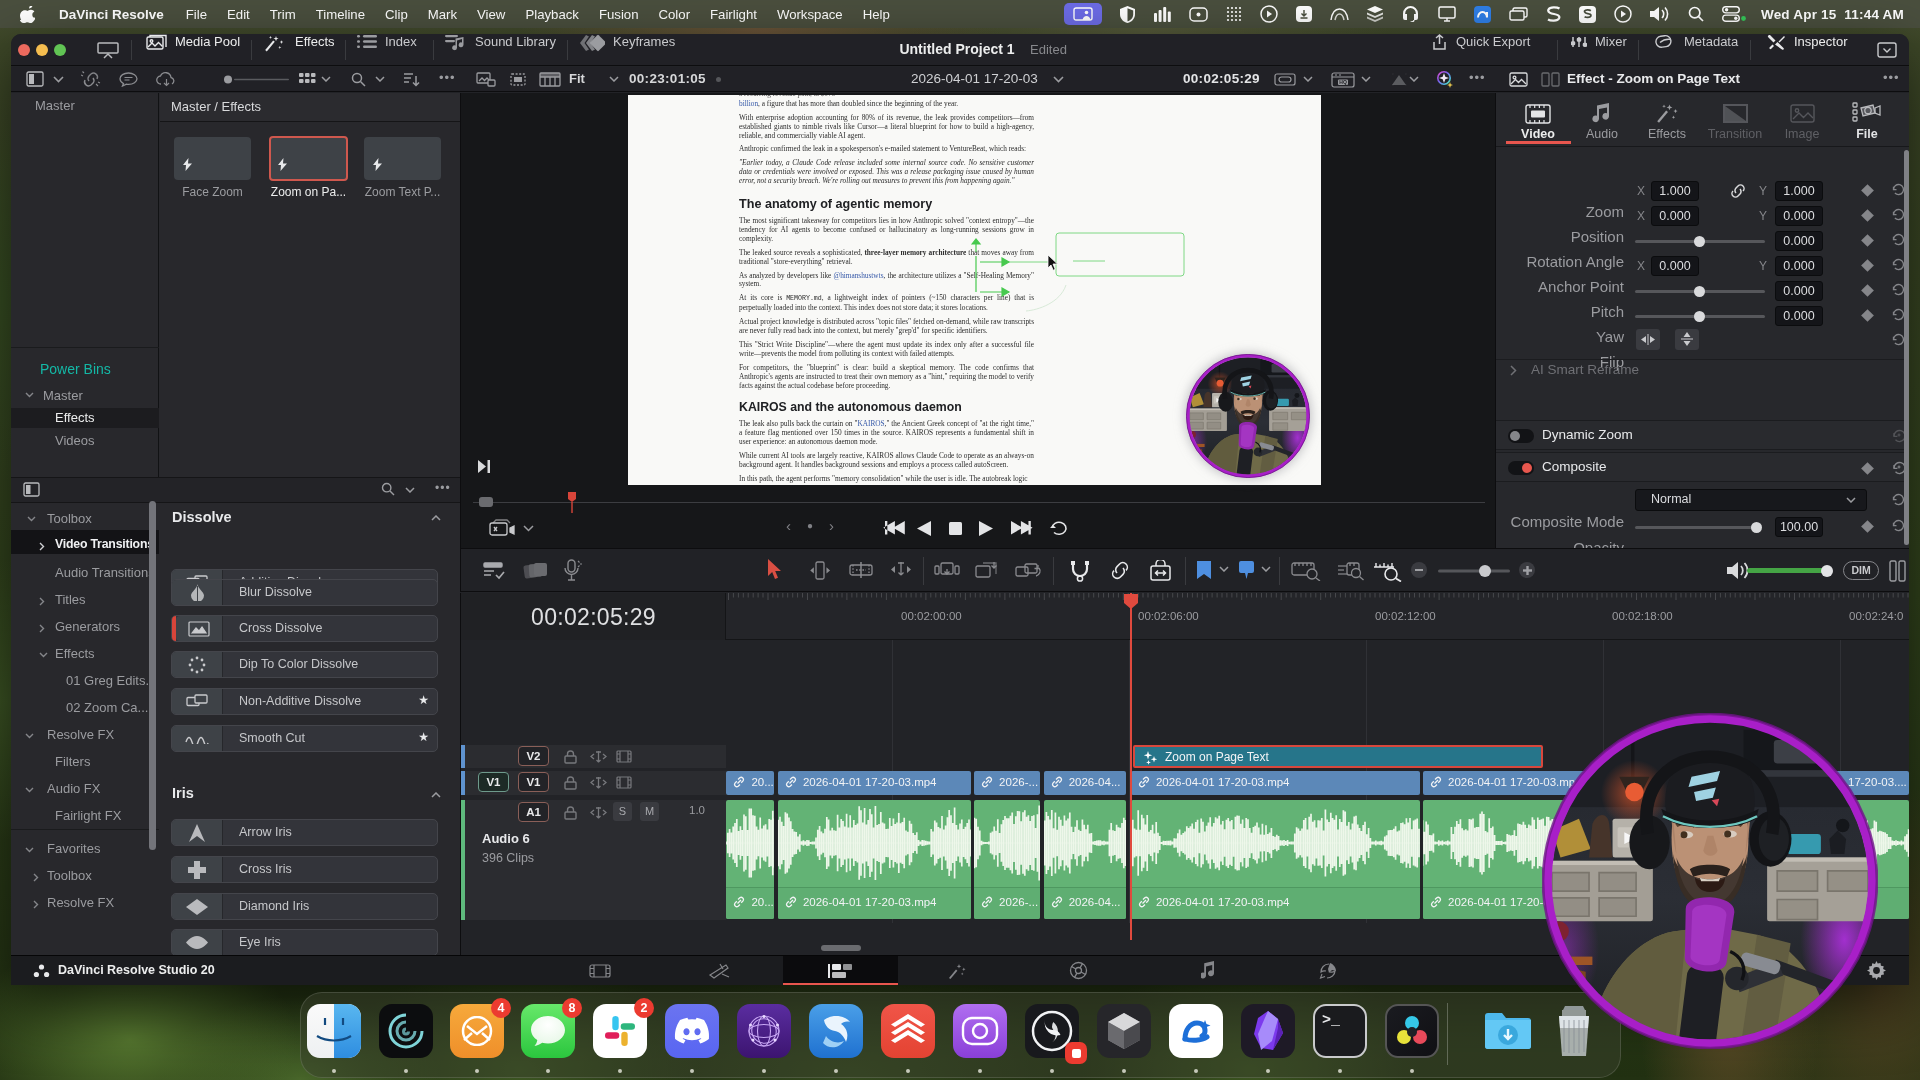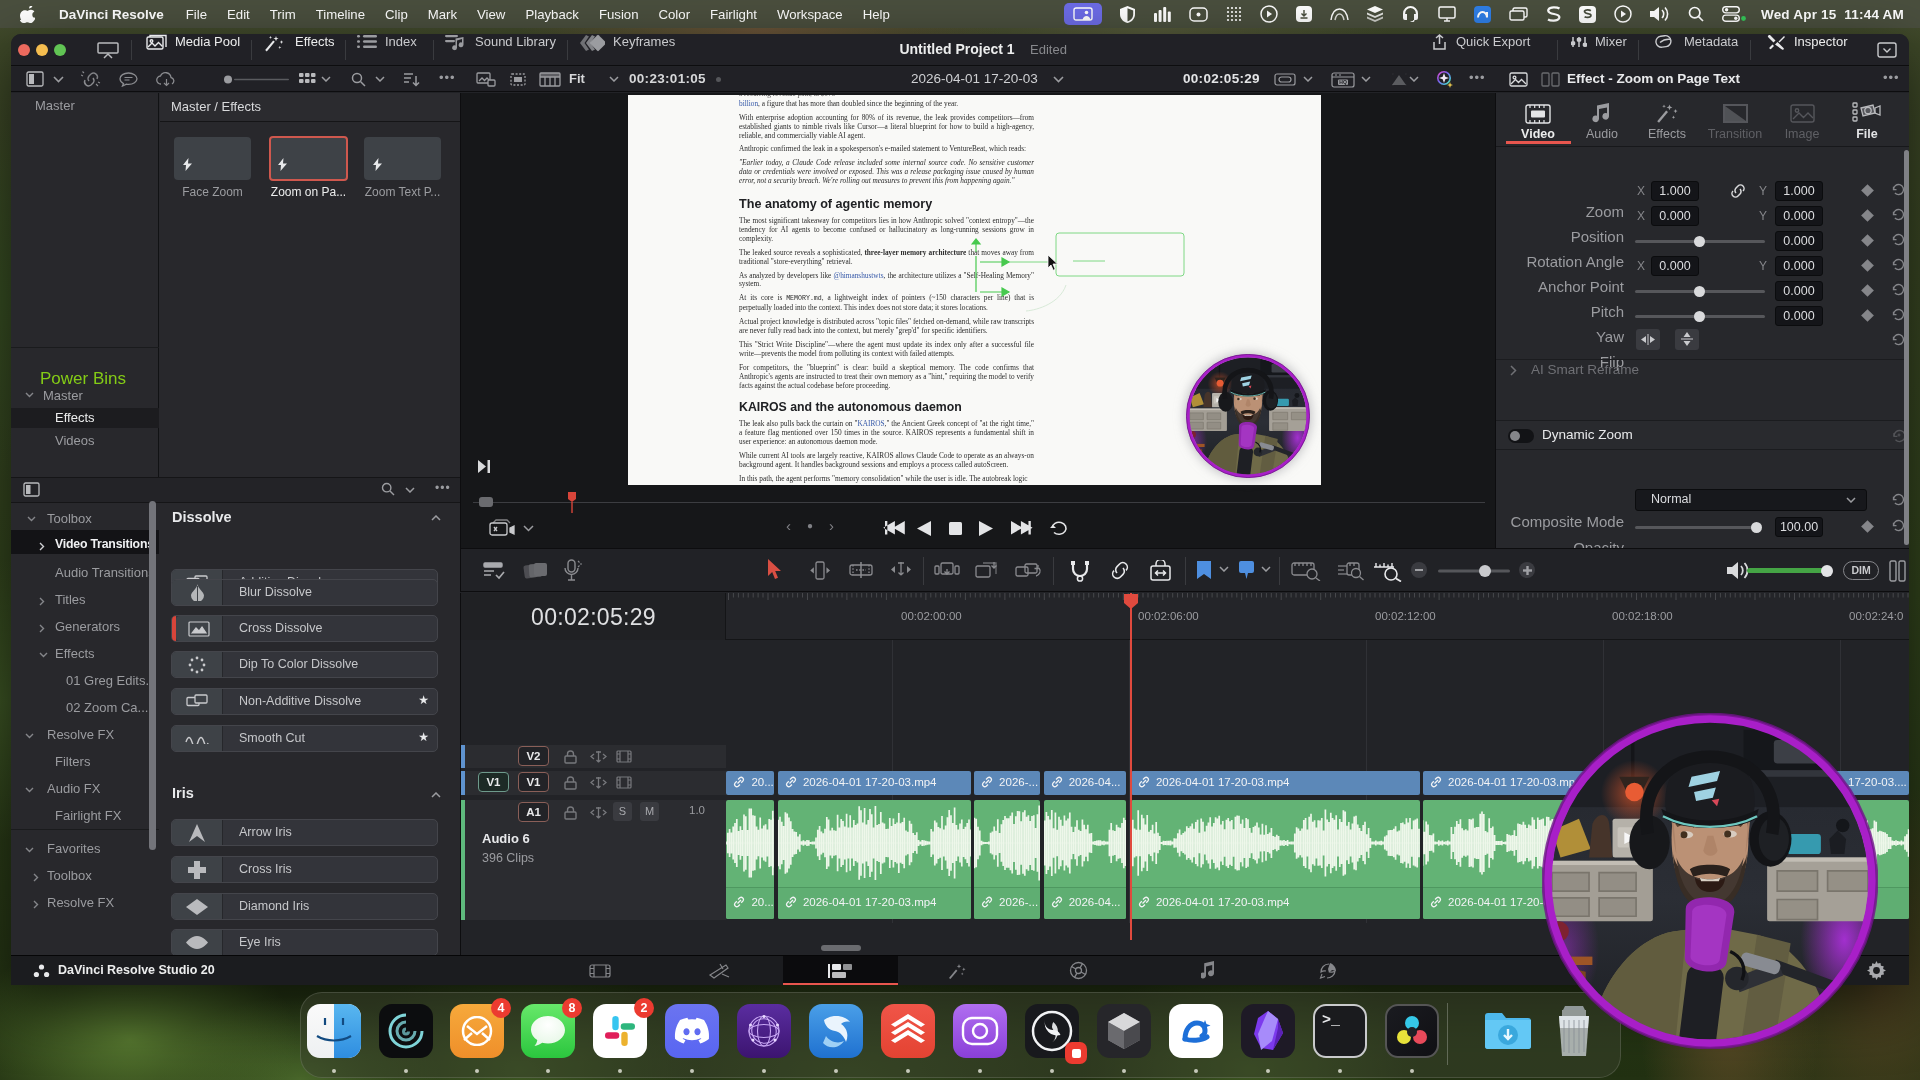--- a/index.html
+++ b/index.html
@@ -451,21 +451,21 @@
         <rect x="11" y="1" width="7" height="13" rx="1"></rect>
       </svg>
     <div class="abs" style="left:1556px;top:4px;color:#e9eaec;font-size:13.5px;font-weight:bold;">Effect - Zoom on Page Text</div>
     <div class="abs grey" style="left:1872px;top:3px;font-size:13px;letter-spacing:1px;">•••</div>
   </div>
   <div id="mediapool">
 
     <div class="abs" style="left:0;top:0;width:148px;height:410px;background:#28282c;border-right:1px solid #111214;"></div>
     <div class="abs grey" style="left:24px;top:5px;font-size:13px;">Master</div>
     <div class="abs" style="left:0;top:254px;width:148px;height:1px;background:#1a1b1d;"></div>
-    <div class="abs" style="left:29px;top:276px;font-size:17px;color:#84cc16;">Power Bins</div>
+    <div class="abs" style="left:29px;top:268px;font-size:14px;color:#14b8a6;">Power Bins</div>
     <svg class="abs" style="left:14px;top:299px" width="9" height="6" viewBox="0 0 9 6" fill="none" stroke="#85868a" stroke-width="1.4">
         <path d="M1 1l3.5 3.5L8 1"></path>
       </svg>
     <div class="abs grey" style="left:32px;top:295px;font-size:13px;">Master</div>
     <div class="abs" style="left:0;top:315px;width:148px;height:20px;background:#1c1c1f;"></div>
     <div class="abs" style="left:44px;top:317px;font-size:13px;color:#eceded;">Effects</div>
     <div class="abs grey" style="left:44px;top:340px;font-size:13px;">Videos</div>
 
     <div class="abs" style="left:149px;top:0;width:300px;height:29px;background:#2b2b2f;border-bottom:1px solid #151517;"></div>
     <div class="abs" style="left:160px;top:6px;font-size:13px;color:#d9dadc;">Master / Effects</div>
@@ -915,20 +915,32 @@
           <div class="knob"></div>
         </div>
         <span class="stitle">Dynamic Zoom</span>
         <svg class="ireset" style="top:7px;opacity:.45" width="16" height="16" viewBox="0 0 16 16" fill="none" stroke="#85868a" stroke-width="1.3">
           <path d="M3 8a5.5 5.5 0 1 1 1.5 3.8"></path>
           <path d="M3 5v3.4h3.4"></path>
           <path d="M8 5.5v3M6.5 7h3" stroke-width="1.1"></path>
         </svg>
       </div>
 
+    <div class="isection" style="top:359px;">
+        <div class="itoggle on" style="top:8px;">
+          <div class="knob"></div>
+        </div>
+        <span class="stitle">Composite</span>
+        <span class="idiamond" style="top:11px;"></span>
+        <svg class="ireset" style="top:7px;" width="16" height="16" viewBox="0 0 16 16" fill="none" stroke="#85868a" stroke-width="1.3">
+          <path d="M3 8a5.5 5.5 0 1 1 1.5 3.8"></path>
+          <path d="M3 5v3.4h3.4"></path>
+          <path d="M8 5.5v3M6.5 7h3" stroke-width="1.1"></path>
+        </svg>
+      </div>
     <div class="irow" style="top:396px;">
         <span class="ilabel">Composite Mode</span>
       <div class="abs" style="left:139px;top:0px;width:232px;height:22px;background:#17181c;border:1px solid #0b0c0e;border-radius:3px;"></div>
       <div class="abs" style="left:155px;top:3px;font-size:12.5px;color:#dcdde0;">Normal</div>
       <svg class="abs" style="left:350px;top:8px" width="10" height="6" viewBox="0 0 10 6" fill="none" stroke="#9b9ca0" stroke-width="1.5">
           <path d="M1 1l4 4 4-4"></path>
         </svg>
       <svg class="ireset" width="15" height="15" viewBox="0 0 15 15" fill="none" stroke="#85868a" stroke-width="1.3">
           <path d="M2.5 7.5a5 5 0 1 1 1.4 3.5"></path>
           <path d="M2.5 4.7v3h3"></path>
@@ -1429,20 +1441,26 @@
         <div class="clip" style="left:1362px;top:178px;width:85.5px;height:24px;background:#5c88b8;">
           <span class="cliplabel" style="top:5px;">
             <svg width="12" height="12" viewBox="0 0 12 12" fill="none" stroke="#f2f3f5" stroke-width="1.3">
               <path d="M4.5 7.5L8 4M5 3.5l1.8-1.8a2.3 2.3 0 0 1 3.2 3.2L8.2 6.7M7 8.5L5.2 10.3a2.3 2.3 0 0 1-3.2-3.2L3.8 5.3"></path>
             </svg>
             <span>17-20-03....</span>
           </span>
         </div>
       </div>
 
+    <div class="clip" style="left:672px;top:152px;width:410px;height:23px;background:#26758a;border:2px solid #d8473c;border-radius:2px;">
+      <svg style="position:absolute;left:8px;top:4px" width="15" height="14" viewBox="0 0 15 14" fill="#fff">
+          <path d="M5 0l1 3.2L9.2 4.2 6 5.2 5 8.4 4 5.2.8 4.2 4 3.2zM11 5l.8 2.4 2.4.8-2.4.8-.8 2.4-.8-2.4-2.4-.8 2.4-.8zM5.5 9l.6 1.8 1.8.6-1.8.6-.6 1.8-.6-1.8-1.8-.6 1.8-.6z"></path>
+        </svg>
+      <span style="position:absolute;left:30px;top:3px;font-size:12px;color:#f2f3f5;white-space:nowrap;">Zoom on Page Text</span>
+    </div>
 
     <div id="a1clips">
         <div class="clip" style="left:265.4px;top:207px;width:47.9px;height:119px;background:#63b375;">
 <div style="position:absolute;left:0;top:0;width:47.9px;height:87px;overflow:hidden;">
             <svg style="position:absolute;left:-0.4px;top:3px" width="1200" height="80" viewBox="0 0 1200 80">
               <path d="M0 40h1200" stroke="#eef7ea" stroke-width="1" opacity=".65"></path>
               <path d="M0.0 38.5V41.5M1.8 29.8V50.2M3.6 26.0V54.0M5.4 29.6V50.4M7.2 23.4V56.6M9.0 20.1V59.9M10.8 15.9V64.1M12.6 28.0V52.0M14.4 23.3V56.7M16.2 27.1V52.9M18.0 11.5V68.5M19.8 13.2V66.8M21.6 27.1V52.9M23.4 5.6V74.4M25.2 5.4V74.6M27.0 12.2V67.8M28.8 12.8V67.2M30.6 23.5V56.5M32.4 26.8V53.2M34.2 14.4V65.6M36.0 25.6V54.4M37.8 22.4V57.6M39.6 21.2V58.8M41.4 26.4V53.6M43.2 16.1V63.9M45.0 16.8V63.2M46.8 7.7V72.3M48.6 15.6V64.4M50.4 13.2V66.8M52.2 16.8V63.2M54.0 13.7V66.3M55.8 18.7V61.3M57.6 23.1V56.9M59.4 9.2V70.8M61.2 10.4V69.6M63.0 14.6V65.4M64.8 18.3V61.7M66.6 26.1V53.9M68.4 28.6V51.4M70.2 29.1V50.9M72.0 33.4V46.6M73.8 31.3V48.7M75.6 38.2V41.8M77.4 37.3V42.7M79.2 38.2V41.8M81.0 37.1V42.9M82.8 37.3V42.7M84.6 39.0V41.0M86.4 38.6V41.4M88.2 38.5V41.5M90.0 34.6V45.4M91.8 26.8V53.2M93.6 22.9V57.1M95.4 28.4V51.6M97.2 30.3V49.7M99.0 25.7V54.3M100.8 13.9V66.1M102.6 16.5V63.5M104.4 27.6V52.4M106.2 24.7V55.3M108.0 27.2V52.8M109.8 27.7V52.3M111.6 11.8V68.2M113.4 24.6V55.4M115.2 15.9V64.1M117.0 18.0V62.0M118.8 23.5V56.5M120.6 10.8V69.2M122.4 24.4V55.6M124.2 12.2V67.8M126.0 24.5V55.5M127.8 17.0V63.0M129.6 21.9V58.1M131.4 20.4V59.6M133.2 3.2V76.8M135.0 7.2V72.8M136.8 19.4V60.6M138.6 5.1V74.9M140.4 21.6V58.4M142.2 17.1V62.9M144.0 5.9V74.1M145.8 11.2V68.8M147.6 24.5V55.5M149.4 3.0V77.0M151.2 21.9V58.1M153.0 21.0V59.0M154.8 8.9V71.1M156.6 19.6V60.4M158.4 20.6V59.4M160.2 26.0V54.0M162.0 25.8V54.2M163.8 15.0V65.0M165.6 22.9V57.1M167.4 15.5V64.5M169.2 20.9V59.1M171.0 19.6V60.4M172.8 10.1V69.9M174.6 20.2V59.8M176.4 19.1V60.9M178.2 14.7V65.3M180.0 27.6V52.4M181.8 28.7V51.3M183.6 17.8V62.2M185.4 20.8V59.2M187.2 29.9V50.1M189.0 32.0V48.0M190.8 29.2V50.8M192.6 37.1V42.9M194.4 38.6V41.4M196.2 37.1V42.9M198.0 37.2V42.8M199.8 37.8V42.2M201.6 38.2V41.8M203.4 38.5V41.5M205.2 26.0V54.0M207.0 28.6V51.4M208.8 17.6V62.4M210.6 19.5V60.5M212.4 23.9V56.1M214.2 25.3V54.7M216.0 13.0V67.0M217.8 26.5V53.5M219.6 22.4V57.6M221.4 14.3V65.7M223.2 6.9V73.1M225.0 12.2V67.8M226.8 20.1V59.9M228.6 4.5V75.5M230.4 21.9V58.1M232.2 26.5V53.5M234.0 20.6V59.4M235.8 16.6V63.4M237.6 26.0V54.0M239.4 23.7V56.3M241.2 20.0V60.0M243.0 16.4V63.6M244.8 26.4V53.6M246.6 22.8V57.2M248.4 14.7V65.3M250.2 15.8V64.2M252.0 23.7V56.3M253.8 27.5V52.5M255.6 37.8V42.2M257.4 38.7V41.3M259.2 38.9V41.1M261.0 39.0V41.0M262.8 38.5V41.5M264.6 29.7V50.3M266.4 28.6V51.4M268.2 23.6V56.4M270.0 27.8V52.2M271.8 16.3V63.7M273.6 29.9V50.1M275.4 21.3V58.7M277.2 17.0V63.0M279.0 13.1V66.9M280.8 15.3V64.7M282.6 15.2V64.8M284.4 12.7V67.3M286.2 9.5V70.5M288.0 20.9V59.1M289.8 13.3V66.7M291.6 8.0V72.0M293.4 8.2V71.8M295.2 18.2V61.8M297.0 9.3V70.7M298.8 7.2V72.8M300.6 13.8V66.2M302.4 12.3V67.7M304.2 17.9V62.1M306.0 13.0V67.0M307.8 12.2V67.8M309.6 25.0V55.0M311.4 11.3V68.7M313.2 2.6V77.4M315.0 5.4V74.6M316.8 9.1V70.9M318.6 17.4V62.6M320.4 9.1V70.9M322.2 12.9V67.1M324.0 16.4V63.6M325.8 7.0V73.0M327.6 25.2V54.8M329.4 9.6V70.4M331.2 26.7V53.3M333.0 13.7V66.3M334.8 16.7V63.3M336.6 22.7V57.3M338.4 12.6V67.4M340.2 17.4V62.6M342.0 15.4V64.6M343.8 9.5V70.5M345.6 23.8V56.2M347.4 29.1V50.9M349.2 23.8V56.2M351.0 17.3V62.7M352.8 26.7V53.3M354.6 27.9V52.1M356.4 16.5V63.5M358.2 21.7V58.3M360.0 26.2V53.8M361.8 21.8V58.2M363.6 30.5V49.5M365.4 29.9V50.1M367.2 38.6V41.4M369.0 38.1V41.9M370.8 37.4V42.6M372.6 37.2V42.8M374.4 37.2V42.8M376.2 38.2V41.8M378.0 37.8V42.2M379.8 38.4V41.6M381.6 38.5V41.5M383.4 26.7V53.3M385.2 19.9V60.1M387.0 27.3V52.7M388.8 27.9V52.1M390.6 21.8V58.2M392.4 24.2V55.8M394.2 24.7V55.3M396.0 19.9V60.1M397.8 14.7V65.3M399.6 17.0V63.0M401.4 20.6V59.4M403.2 8.3V71.7M405.0 4.6V75.4M406.8 16.8V63.2M408.6 25.6V54.4M410.4 26.7V53.3M412.2 7.2V72.8M414.0 26.7V53.3M415.8 11.7V68.3M417.6 15.3V64.7M419.4 21.6V58.4M421.2 12.0V68.0M423.0 28.7V51.3M424.8 26.9V53.1M426.6 21.8V58.2M428.4 30.4V49.6M430.2 18.9V61.1M432.0 29.7V50.3M433.8 33.0V47.0M435.6 38.9V41.1M437.4 37.7V42.3M439.2 38.1V41.9M441.0 37.7V42.3M442.8 37.7V42.3M444.6 37.4V42.6M446.4 38.5V41.5M448.2 35.3V44.7M450.0 35.4V44.6M451.8 30.2V49.8M453.6 26.6V53.4M455.4 31.7V48.3M457.2 30.1V49.9M459.0 28.6V51.4M460.8 23.3V56.7M462.6 25.1V54.9M464.4 23.3V56.7M466.2 20.6V59.4M468.0 25.7V54.3M469.8 19.1V60.9M471.6 16.8V63.2M473.4 29.8V50.2M475.2 15.5V64.5M477.0 18.7V61.3M478.8 28.5V51.5M480.6 22.8V57.2M482.4 19.5V60.5M484.2 14.3V65.7M486.0 23.6V56.4M487.8 20.0V60.0M489.6 14.3V65.7M491.4 15.6V64.4M493.2 12.8V67.2M495.0 21.6V58.4M496.8 18.1V61.9M498.6 26.3V53.7M500.4 16.7V63.3M502.2 15.0V65.0M504.0 18.3V61.7M505.8 16.9V63.1M507.6 26.2V53.8M509.4 13.8V66.2M511.2 12.5V67.5M513.0 12.7V67.3M514.8 20.8V59.2M516.6 16.5V63.5M518.4 25.0V55.0M520.2 14.9V65.1M522.0 16.2V63.8M523.8 25.1V54.9M525.6 29.7V50.3M527.4 24.1V55.9M529.2 22.7V57.3M531.0 19.6V60.4M532.8 24.4V55.6M534.6 31.6V48.4M536.4 20.7V59.3M538.2 31.7V48.3M540.0 22.2V57.8M541.8 31.0V49.0M543.6 29.5V50.5M545.4 25.1V54.9M547.2 33.0V47.0M549.0 33.7V46.3M550.8 31.8V48.2M552.6 33.0V47.0M554.4 37.3V42.7M556.2 37.6V42.4M558.0 37.1V42.9M559.8 38.0V42.0M561.6 37.1V42.9M563.4 38.8V41.2M565.2 38.6V41.4M567.0 38.5V41.5M568.8 30.5V49.5M570.6 24.2V55.8M572.4 25.6V54.4M574.2 27.7V52.3M576.0 25.6V54.4M577.8 17.0V63.0M579.6 14.9V65.1M581.4 26.4V53.6M583.2 13.8V66.2M585.0 10.7V69.3M586.8 18.7V61.3M588.6 17.2V62.8M590.4 24.6V55.4M592.2 17.2V62.8M594.0 17.5V62.5M595.8 15.0V65.0M597.6 27.5V52.5M599.4 6.4V73.6M601.2 16.4V63.6M603.0 18.9V61.1M604.8 9.8V70.2M606.6 15.1V64.9M608.4 16.8V63.2M610.2 12.3V67.7M612.0 26.5V53.5M613.8 16.0V64.0M615.6 19.0V61.0M617.4 7.3V72.7M619.2 8.5V71.5M621.0 22.8V57.2M622.8 18.9V61.1M624.6 26.4V53.6M626.4 20.5V59.5M628.2 13.6V66.4M630.0 12.8V67.2M631.8 21.5V58.5M633.6 25.1V54.9M635.4 27.9V52.1M637.2 21.9V58.1M639.0 18.8V61.2M640.8 31.2V48.8M642.6 24.9V55.1M644.4 34.9V45.1M646.2 38.4V41.6M648.0 38.5V41.5M649.8 37.6V42.4M651.6 38.4V41.6M653.4 38.3V41.7M655.2 37.8V42.2M657.0 38.5V41.5M658.8 33.5V46.5M660.6 32.3V47.7M662.4 27.2V52.8M664.2 27.1V52.9M666.0 27.0V53.0M667.8 25.7V54.3M669.6 23.2V56.8M671.4 28.6V51.4M673.2 27.6V52.4M675.0 20.0V60.0M676.8 19.5V60.5M678.6 21.2V58.8M680.4 15.3V64.7M682.2 19.5V60.5M684.0 15.1V64.9M685.8 26.3V53.7M687.6 17.5V62.5M689.4 16.6V63.4M691.2 15.4V64.6M693.0 25.8V54.2M694.8 26.2V53.8M696.6 17.3V62.7M698.4 28.8V51.2M700.2 18.5V61.5M702.0 21.5V58.5M703.8 32.1V47.9M705.6 32.2V47.8M707.4 30.4V49.6M709.2 38.5V41.5M711.0 38.8V41.2M712.8 37.3V42.7M714.6 38.2V41.8M716.4 37.4V42.6M718.2 38.7V41.3M720.0 38.2V41.8M721.8 37.6V42.4M723.6 38.5V41.5M725.4 24.0V56.0M727.2 31.1V48.9M729.0 23.8V56.2M730.8 17.9V62.1M732.6 20.9V59.1M734.4 16.3V63.7M736.2 25.3V54.7M738.0 27.3V52.7M739.8 26.2V53.8M741.6 27.5V52.5M743.4 16.0V64.0M745.2 16.6V63.4M747.0 15.4V64.6M748.8 24.8V55.2M750.6 24.1V55.9M752.4 23.9V56.1M754.2 10.8V69.2M756.0 8.5V71.5M757.8 10.9V69.1M759.6 28.0V52.0M761.4 29.3V50.7M763.2 15.3V64.7M765.0 25.1V54.9M766.8 23.5V56.5M768.6 32.1V47.9M770.4 38.1V41.9M772.2 38.0V42.0M774.0 38.1V41.9M775.8 37.8V42.2M777.6 39.0V41.0M779.4 38.5V41.5M781.2 31.1V48.9M783.0 31.7V48.3M784.8 32.5V47.5M786.6 32.1V47.9M788.4 27.3V52.7M790.2 32.9V47.1M792.0 20.6V59.4M793.8 21.0V59.0M795.6 21.7V58.3M797.4 18.8V61.2M799.2 21.8V58.2M801.0 24.9V55.1M802.8 21.4V58.6M804.6 22.6V57.4M806.4 14.2V65.8M808.2 16.8V63.2M810.0 26.1V53.9M811.8 14.4V65.6M813.6 17.1V62.9M815.4 16.3V63.7M817.2 15.5V64.5M819.0 22.8V57.2M820.8 13.8V66.2M822.6 14.0V66.0M824.4 17.4V62.6M826.2 16.1V63.9M828.0 16.2V63.8M829.8 22.8V57.2M831.6 17.1V62.9M833.4 29.0V51.0M835.2 24.3V55.7M837.0 22.2V57.8M838.8 30.4V49.6M840.6 24.5V55.5M842.4 19.9V60.1M844.2 20.5V59.5M846.0 27.3V52.7M847.8 16.1V63.9M849.6 21.0V59.0M851.4 26.6V53.4M853.2 22.2V57.8M855.0 24.1V55.9M856.8 25.3V54.7M858.6 27.8V52.2M860.4 21.0V59.0M862.2 26.4V53.6M864.0 27.0V53.0M865.8 27.9V52.1M867.6 28.4V51.6M869.4 37.4V42.6M871.2 37.8V42.2M873.0 37.5V42.5M874.8 38.5V41.5M876.6 38.2V41.8M878.4 38.9V41.1M880.2 38.6V41.4M882.0 38.2V41.8M883.8 38.8V41.2M885.6 38.5V41.5M887.4 26.2V53.8M889.2 27.0V53.0M891.0 19.4V60.6M892.8 22.6V57.4M894.6 18.5V61.5M896.4 29.6V50.4M898.2 19.8V60.2M900.0 16.1V63.9M901.8 28.9V51.1M903.6 11.3V68.7M905.4 26.0V54.0M907.2 19.4V60.6M909.0 25.4V54.6M910.8 18.4V61.6M912.6 15.8V64.2M914.4 27.4V52.6M916.2 8.6V71.4M918.0 19.7V60.3M919.8 17.6V62.4M921.6 16.2V63.8M923.4 21.3V58.7M925.2 23.2V56.8M927.0 16.1V63.9M928.8 18.5V61.5M930.6 24.3V55.7M932.4 16.8V63.2M934.2 25.2V54.8M936.0 30.6V49.4M937.8 27.4V52.6M939.6 31.3V48.7M941.4 30.6V49.4M943.2 24.7V55.3M945.0 31.3V48.7M946.8 35.1V44.9M948.6 37.5V42.5M950.4 38.9V41.1M952.2 37.0V43.0M954.0 37.1V42.9M955.8 38.9V41.1M957.6 37.2V42.8M959.4 38.1V41.9M961.2 38.0V42.0M963.0 37.1V42.9M964.8 38.5V41.5M966.6 29.4V50.6M968.4 19.7V60.3M970.2 19.1V60.9M972.0 20.6V59.4M973.8 28.1V51.9M975.6 17.5V62.5M977.4 19.8V60.2M979.2 24.3V55.7M981.0 27.1V52.9M982.8 16.1V63.9M984.6 24.8V55.2M986.4 17.1V62.9M988.2 11.5V68.5M990.0 16.2V63.8M991.8 20.7V59.3M993.6 12.9V67.1M995.4 16.8V63.2M997.2 8.2V71.8M999.0 14.3V65.7M1000.8 3.4V76.6M1002.6 4.8V75.2M1004.4 10.4V69.6M1006.2 22.3V57.7M1008.0 25.5V54.5M1009.8 9.0V71.0M1011.6 12.3V67.7M1013.4 16.6V63.4M1015.2 22.8V57.2M1017.0 25.4V54.6M1018.8 19.6V60.4M1020.6 23.4V56.6M1022.4 25.4V54.6M1024.2 28.6V51.4M1026.0 37.5V42.5M1027.8 38.6V41.4M1029.6 38.5V41.5M1031.4 37.0V43.0M1033.2 37.2V42.8M1035.0 37.2V42.8M1036.8 38.5V41.5M1038.6 29.5V50.5M1040.4 32.7V47.3M1042.2 25.8V54.2M1044.0 31.2V48.8M1045.8 30.3V49.7M1047.6 20.1V59.9M1049.4 21.4V58.6M1051.2 19.3V60.7M1053.0 23.4V56.6M1054.8 21.2V58.8M1056.6 25.9V54.1M1058.4 23.3V56.7M1060.2 15.6V64.4M1062.0 13.9V66.1M1063.8 28.4V51.6M1065.6 27.7V52.3M1067.4 15.3V64.7M1069.2 19.2V60.8M1071.0 17.3V62.7M1072.8 27.4V52.6M1074.6 24.7V55.3M1076.4 28.1V51.9M1078.2 21.5V58.5M1080.0 28.9V51.1M1081.8 27.8V52.2M1083.6 29.8V50.2M1085.4 38.3V41.7M1087.2 37.9V42.1M1089.0 37.5V42.5M1090.8 37.2V42.8M1092.6 38.5V41.5M1094.4 35.5V44.5M1096.2 34.3V45.7M1098.0 28.3V51.7M1099.8 28.1V51.9M1101.6 24.6V55.4M1103.4 28.8V51.2M1105.2 21.6V58.4M1107.0 31.0V49.0M1108.8 28.6V51.4M1110.6 21.3V58.7M1112.4 30.1V49.9M1114.2 26.2V53.8M1116.0 19.0V61.0M1117.8 19.1V60.9M1119.6 25.9V54.1M1121.4 28.2V51.8M1123.2 24.3V55.7M1125.0 17.8V62.2M1126.8 24.0V56.0M1128.6 28.4V51.6M1130.4 18.0V62.0M1132.2 20.5V59.5M1134.0 14.5V65.5M1135.8 14.3V65.7M1137.6 15.0V65.0M1139.4 23.4V56.6M1141.2 17.5V62.5M1143.0 26.1V53.9M1144.8 26.2V53.8M1146.6 25.2V54.8M1148.4 17.4V62.6M1150.2 18.7V61.3M1152.0 28.8V51.2M1153.8 27.7V52.3M1155.6 28.3V51.7M1157.4 29.1V50.9M1159.2 29.6V50.4M1161.0 30.9V49.1M1162.8 34.0V46.0M1164.6 34.0V46.0M1166.4 37.4V42.6M1168.2 37.9V42.1M1170.0 37.3V42.7M1171.8 37.9V42.1M1173.6 38.6V41.4M1175.4 37.5V42.5M1177.2 38.5V41.5M1179.0 33.3V46.7M1180.8 31.3V48.7M1182.6 26.3V53.7M1184.4 28.1V51.9M1186.2 25.4V54.6M1188.0 33.1V46.9M1189.8 26.8V53.2M1191.6 23.2V56.8M1193.4 31.8V48.2M1195.2 31.5V48.5M1197.0 22.1V57.9M1198.8 19.3V60.7" stroke="#eef7ea" stroke-width="1.7" fill="none"></path>
             </svg>
           </div>
 <div style="position:absolute;left:0;bottom:0;width:47.9px;height:32px;background:#5fae72;border-top:1px solid #4e9860;"></div>

